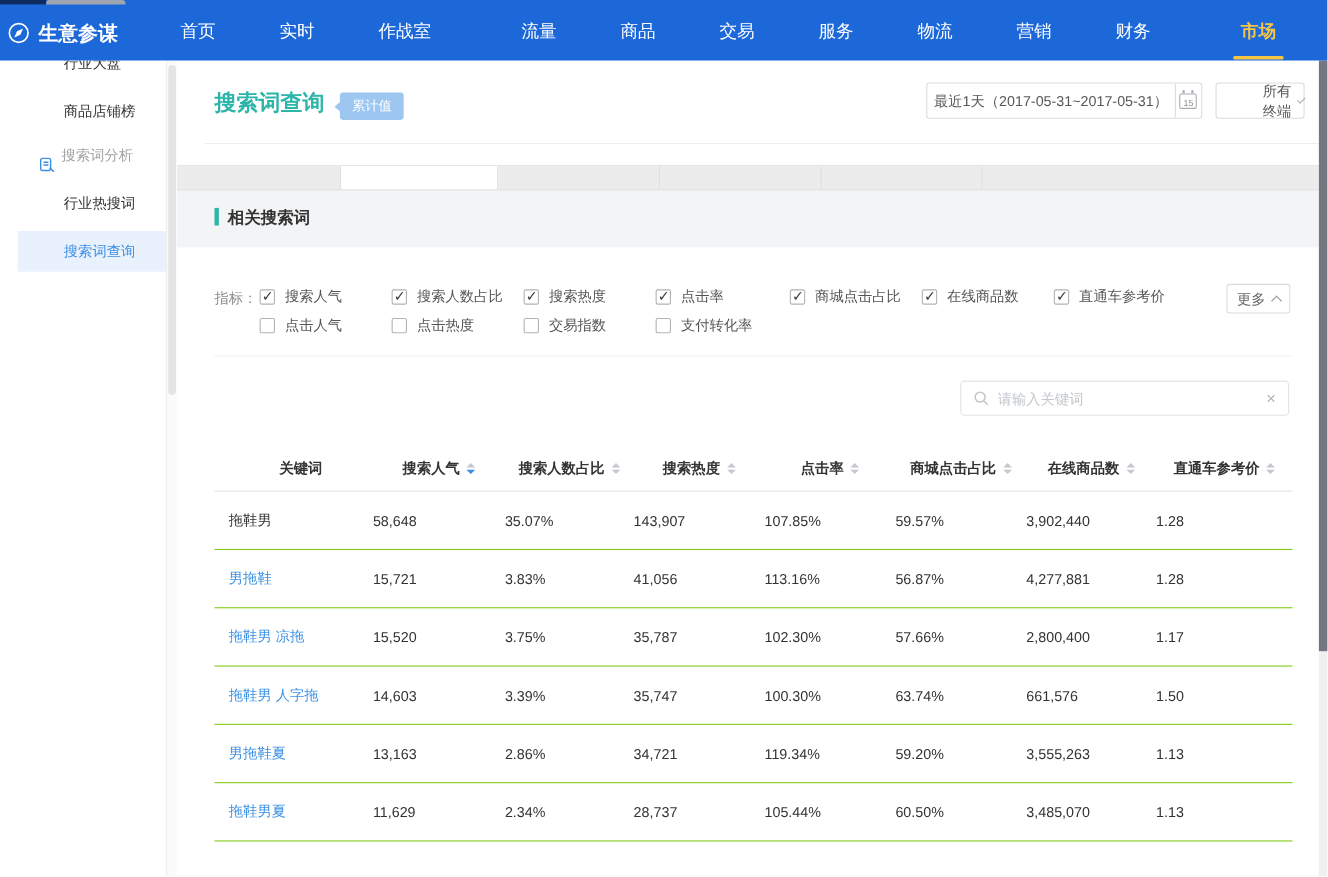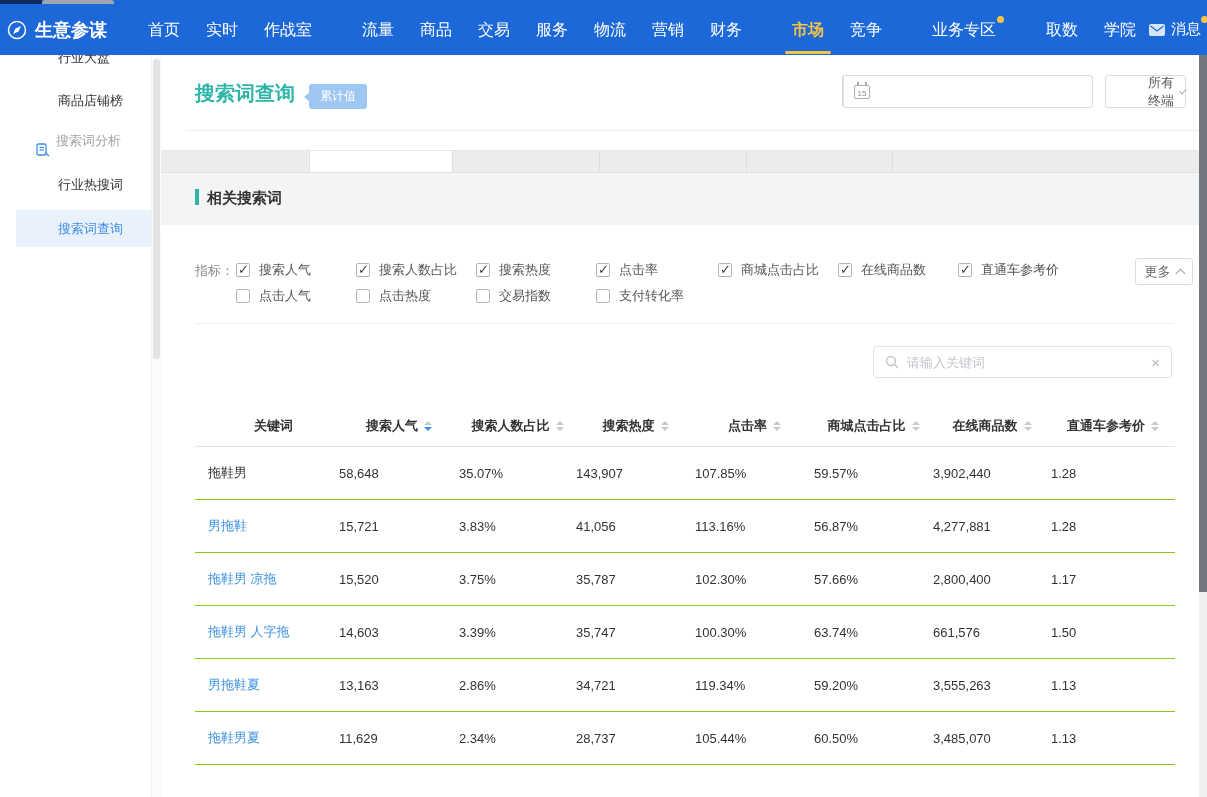--- a/index.html
+++ b/index.html
@@ -7,21 +7,21 @@
     font-family:"Liberation Sans","DejaVu Sans",sans-serif; }
   .stage { position:relative; width:1207px; height:797px; overflow:hidden; background:#fff; }
 
   
   .topnav { position:absolute; top:0; left:0; width:100%; height:55px; background:#1c68d9;
     color:#fff; display:flex; align-items:center; padding:4px 14px 0 6px; z-index:20; }
   .win-edge { position:absolute; top:0; left:0; width:100%; height:4px; z-index:30; }
   .win-dark { position:absolute; left:0; top:0; width:42px; height:4px; background:#0d2b5e; }
   .win-tab  { position:absolute; left:42px; top:0; width:72px; height:4px; background:#9fa6b2; border-radius:3px 3px 0 0; }
   .brand { display:flex; align-items:center; gap:7px; font-size:18px; font-weight:bold; margin-right:28px; cursor:pointer; white-space:nowrap; }
-  .nav-item { font-size:16px; margin:0 13px; position:relative; cursor:pointer; white-space:nowrap; line-height:22px; }
+  .nav-item { font-size:16px; margin:0 29px; position:relative; cursor:pointer; white-space:nowrap; line-height:22px; }
   .nav-item.active { color:#f6c544; font-weight:bold; }
   .nav-item.active::after { content:""; position:absolute; left:50%; transform:translateX(-50%);
     bottom:-13px; width:46px; height:3px; background:#f6c544; border-radius:2px; }
   .nav-divider { width:1px; height:18px; background:rgba(255,255,255,.38); margin:0 12px; }
   .dot { position:absolute; width:7px; height:7px; background:#f6c544; border-radius:50%; top:-3px; right:-8px; }
   .msg { margin-left:auto; display:flex; align-items:center; gap:6px; font-size:15px; position:relative; cursor:pointer; white-space:nowrap; }
   .msg .dot { top:-4px; right:-7px; }
 
   
   .sidebar { position:absolute; top:55px; left:0; width:161px; bottom:0; background:#fff; overflow:hidden; z-index:5; }
@@ -69,21 +69,21 @@
 
   .card { position:absolute; top:170px; left:0; right:0; bottom:0; background:#fff; }
 
   .metric-label { position:absolute; left:34px; top:37px; font-size:13px; color:#8c8c8c; }
   .cb { position:absolute; display:flex; align-items:center; gap:9px; font-size:13px; color:#555; cursor:pointer; white-space:nowrap; }
   .box { width:14px; height:14px; border:1px solid #b3b3b3; border-radius:2px; background:#fff; position:relative; flex:none; }
   .cb[data-checked="true"] .box::after { content:"✓"; position:absolute; left:1px; top:-2px;
     font-size:13px; font-weight:bold; color:#3c3c3c; }
   .more-btn { position:absolute; left:954px; top:33px; width:58px; height:27px; border:1px solid #dcdcdc;
     border-radius:3px; display:flex; align-items:center; justify-content:center; gap:6px; font-size:13px;
-    color:#666; background:#fff; cursor:pointer;margin-left:20px; }
+    color:#666; background:#fff; cursor:pointer; }
   .filter-divider { position:absolute; left:34px; right:25px; top:98px; height:1px; background:#efefef; }
 
   .search-box { position:absolute; left:712px; top:121px; width:299px; height:32px; border:1px solid #e2e2e2;
     border-radius:4px; display:flex; align-items:center; padding:0 11px; gap:8px; background:#fff; }
   .search-box input { border:none; outline:none; flex:1; font-size:13px; color:#333; min-width:0;
     font-family:"Liberation Sans","DejaVu Sans",sans-serif; }
   .search-box input::placeholder { color:#c2c6cc; }
   .clear-x { color:#b5b5b5; font-size:15px; cursor:pointer; line-height:1; }
 
   .table { position:absolute; left:34px; top:180px; width:980px; }
@@ -172,20 +172,21 @@
       <span class="sb-thumb"></span>
     </div>
   </div>
 
   <div class="main">
 
     <div class="header-card">
       <div class="page-title">搜索词查询</div>
       <div class="badge">累计值</div>
       <div class="date-box">
+        <span class="date-text">最近1天（2017-05-31~2017-05-31）</span>
         <span class="cal-seg">
           <span class="cal-icon">15</span>
         </span>
       </div>
       <div class="terminal-box">
         <span>所有终端</span>
         <span class="chev down"></span>
       </div>
       <div class="header-divider"></div>
     </div>

